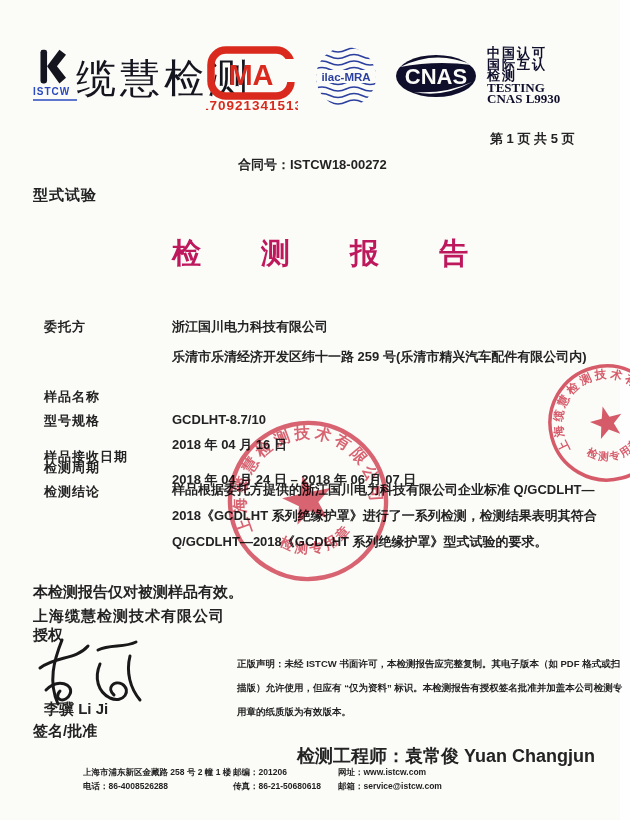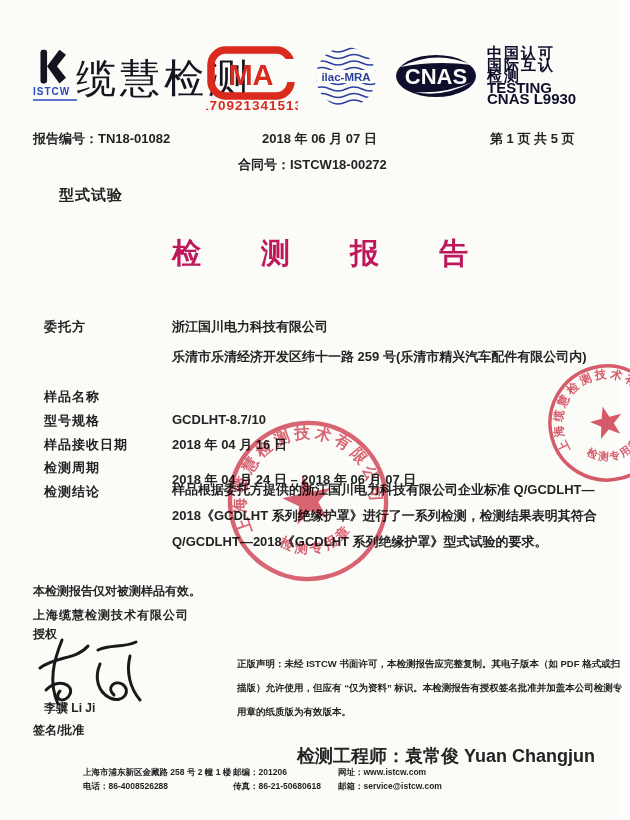--- a/index.html
+++ b/index.html
@@ -5,26 +5,26 @@
   html,body{margin:0;padding:0;}
   .page{
     position:relative;width:630px;height:820px;overflow:hidden;
     background:var(--paper,#fbfbf8);
     font-family:"Liberation Sans","DejaVu Sans",sans-serif;
     color:var(--ink,#232323);
   }
   .abs{position:absolute;white-space:nowrap;}
   .b{font-weight:bold;}
   .f13{font-size:13px;}
-  .f14{font-size:12px;}
-  .f15{font-size:15px;margin-left:26px;}
+  .f14{font-size:15px;}
+  .f15{font-size:15px;}
   .brand-text{font-size:40px;font-weight:normal;color:var(--brand-navy,#15151f);letter-spacing:4px;}
   .istcw-label{font-size:10px;font-weight:bold;color:var(--istcw-blue,#2b49c0);letter-spacing:1px;}
   .istcw-bar{position:absolute;height:2px;background:var(--istcw-blue,#2b49c0);opacity:.75;}
-  .accred{font-size:15px;font-weight:bold;color:var(--cnas-navy,#0f0f2c);line-height:11.5px;}
+  .accred{font-size:13px;font-weight:bold;color:var(--cnas-navy,#0f0f2c);line-height:11.5px;font-family:Liberation Serif, serif;}
   .accred .cn{letter-spacing:2px;}
   .title{font-size:29px;font-weight:bold;letter-spacing:26px;color:#be185d;}
   .label-col{font-weight:bold;font-size:13px;letter-spacing:1px;}
   .val{font-weight:bold;font-size:13px;}
   .wrap{white-space:normal;line-height:26px;}
   .disclaimer{
     font-size:9.5px;font-weight:bold;line-height:24px;white-space:normal;
     width:392px;color:#242424;
   }
   .footer-txt{font-size:8.5px;font-weight:bold;color:#1f1f1f;margin-left:36px;}
@@ -94,43 +94,39 @@
   </svg>
 
   <div class="abs accred" style="left:487px;top:47px;">
     <div class="cn">中国认可</div>
     <div class="cn">国际互认</div>
     <div class="cn">检测</div>
     <div>TESTING</div>
     <div>CNAS L9930</div>
   </div>
 
-  <div class="abs f13 b" style="left:33px;top:130px;">
-    <span>报告编号：</span><span>TN18-01082</span>
-  </div>
-  <div class="abs f13 b" style="left:262px;top:130px;">2018 年 06 月 07 日</div>
   <div class="abs f13 b" style="left:490px;top:130px;">第 1 页  共 5 页</div>
 
   <div class="abs f13 b" style="left:238px;top:156px;">
     <span>合同号：</span><span>ISTCW18-00272</span>
   </div>
   <div class="abs f15 b" style="left:33px;top:186px;letter-spacing:1px;">型式试验</div>
 
   <div class="abs title" style="left:172px;top:234px;">检 测 报 告</div>
 
   <div class="abs label-col" style="left:44px;top:318px;">委托方</div>
   <div class="abs val" style="left:172px;top:318px;">浙江国川电力科技有限公司</div>
   <div class="abs val" style="left:172px;top:348px;">乐清市乐清经济开发区纬十一路 259 号(乐清市精兴汽车配件有限公司内)</div>
 
   <div class="abs label-col" style="left:44px;top:388px;">样品名称</div>
 
   <div class="abs label-col" style="left:44px;top:412px;">型号规格</div>
   <div class="abs val" style="left:172px;top:412px;">GCDLHT-8.7/10</div>
 
-  <div class="abs label-col" style="left:44px;top:436px;">样品接收日期</div>
+  <div class="abs label-col" style="left:44px;top:448px;">样品接收日期</div>
   <div class="abs val" style="left:172px;top:436px;">2018 年 04 月 16 日</div>
 
   <div class="abs label-col" style="left:44px;top:459px;">检测周期</div>
   <div class="abs val" style="left:172px;top:459px;margin-top:12px;">2018 年 04 月 24 日 – 2018 年 06 月 07 日</div>
 
   <div class="abs label-col" style="left:44px;top:483px;">检测结论</div>
   <div class="abs val wrap" style="left:172px;top:477px;width:432px;">样品根据委托方提供的浙江国川电力科技有限公司企业标准 Q/GCDLHT—2018《GCDLHT 系列绝缘护罩》进行了一系列检测，检测结果表明其符合 Q/GCDLHT—2018《GCDLHT 系列绝缘护罩》型式试验的要求。</div>
 
   <div class="abs f14 b" style="left:33px;top:583px;">本检测报告仅对被测样品有效。</div>
   <div class="abs f14 b" style="left:33px;top:607px;letter-spacing:1px;">上海缆慧检测技术有限公司</div>

